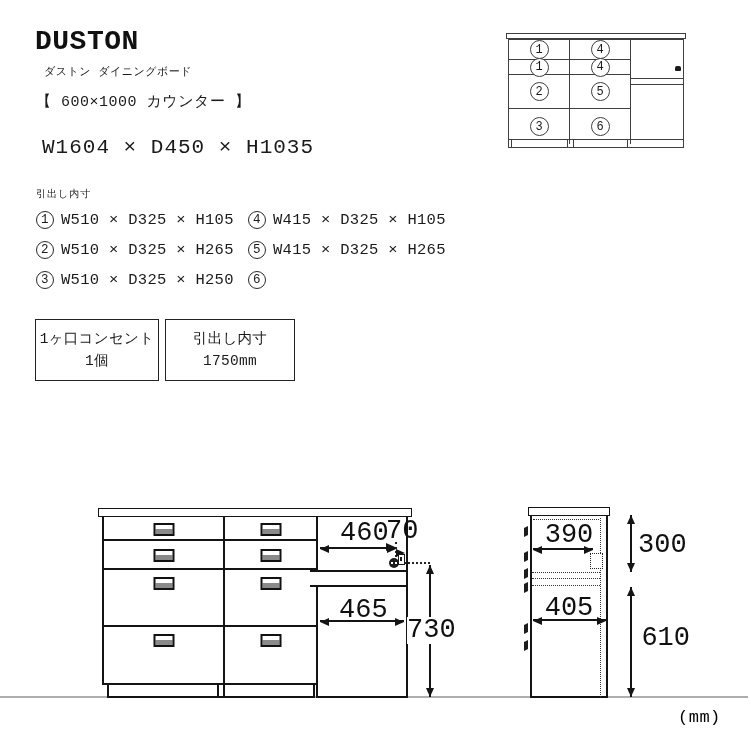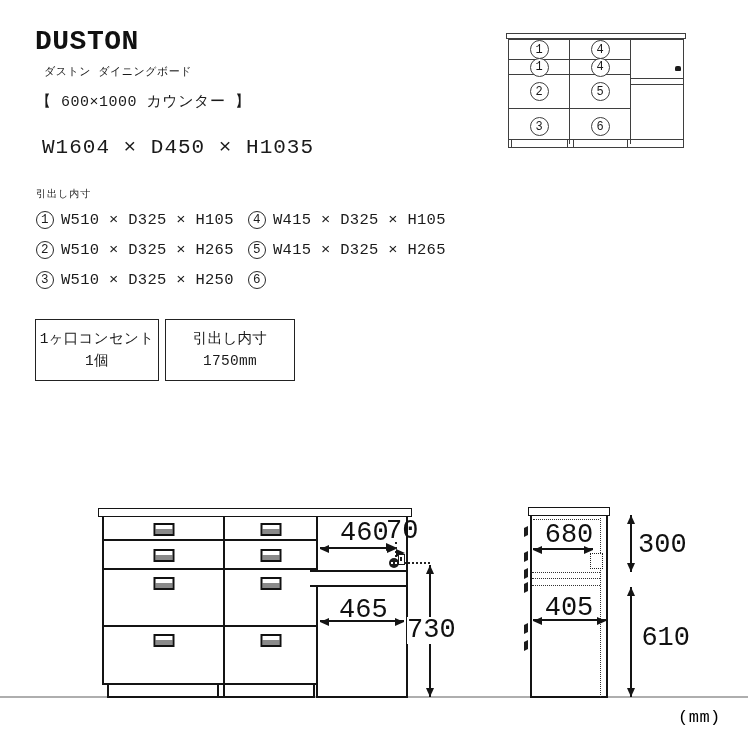--- a/index.html
+++ b/index.html
@@ -262,21 +262,21 @@
     </div>
   </div>
 
   <div class="abs side">
     <div class="counter"></div>
     <div class="sbody"></div>
 
     <div class="abs dotted-v" style="left:80px;top:13px;height:179px;border-left:1.5px dotted #333;"></div>
     <div class="abs dotted-h" style="left:13px;top:14px;width:66px;border-top:1.5px dotted #333;"></div>
 
-    <div class="abs dimnum" style="left:24px;top:17px;width:50px;">680</div>
+    <div class="abs dimnum" style="left:24px;top:17px;width:50px;">390</div>
     <div class="abs hline" style="left:13px;top:43px;width:60px;">
       <span class="ah l" style="left:0;top:-4px;"></span>
       <span class="ah r" style="right:0;top:-4px;"></span>
     </div>
 
     <div class="dotbox" style="left:70px;top:48px;width:13px;height:16px;"></div>
 
     <div class="abs dotted-h" style="left:12px;top:67px;width:68px;border-top:1.5px dotted #333;"></div>
     <div class="abs dotted-h" style="left:12px;top:73px;width:68px;border-top:1.5px dotted #333;"></div>
     <div class="abs dotted-h" style="left:12px;top:80px;width:68px;border-top:1.5px dotted #333;"></div>

